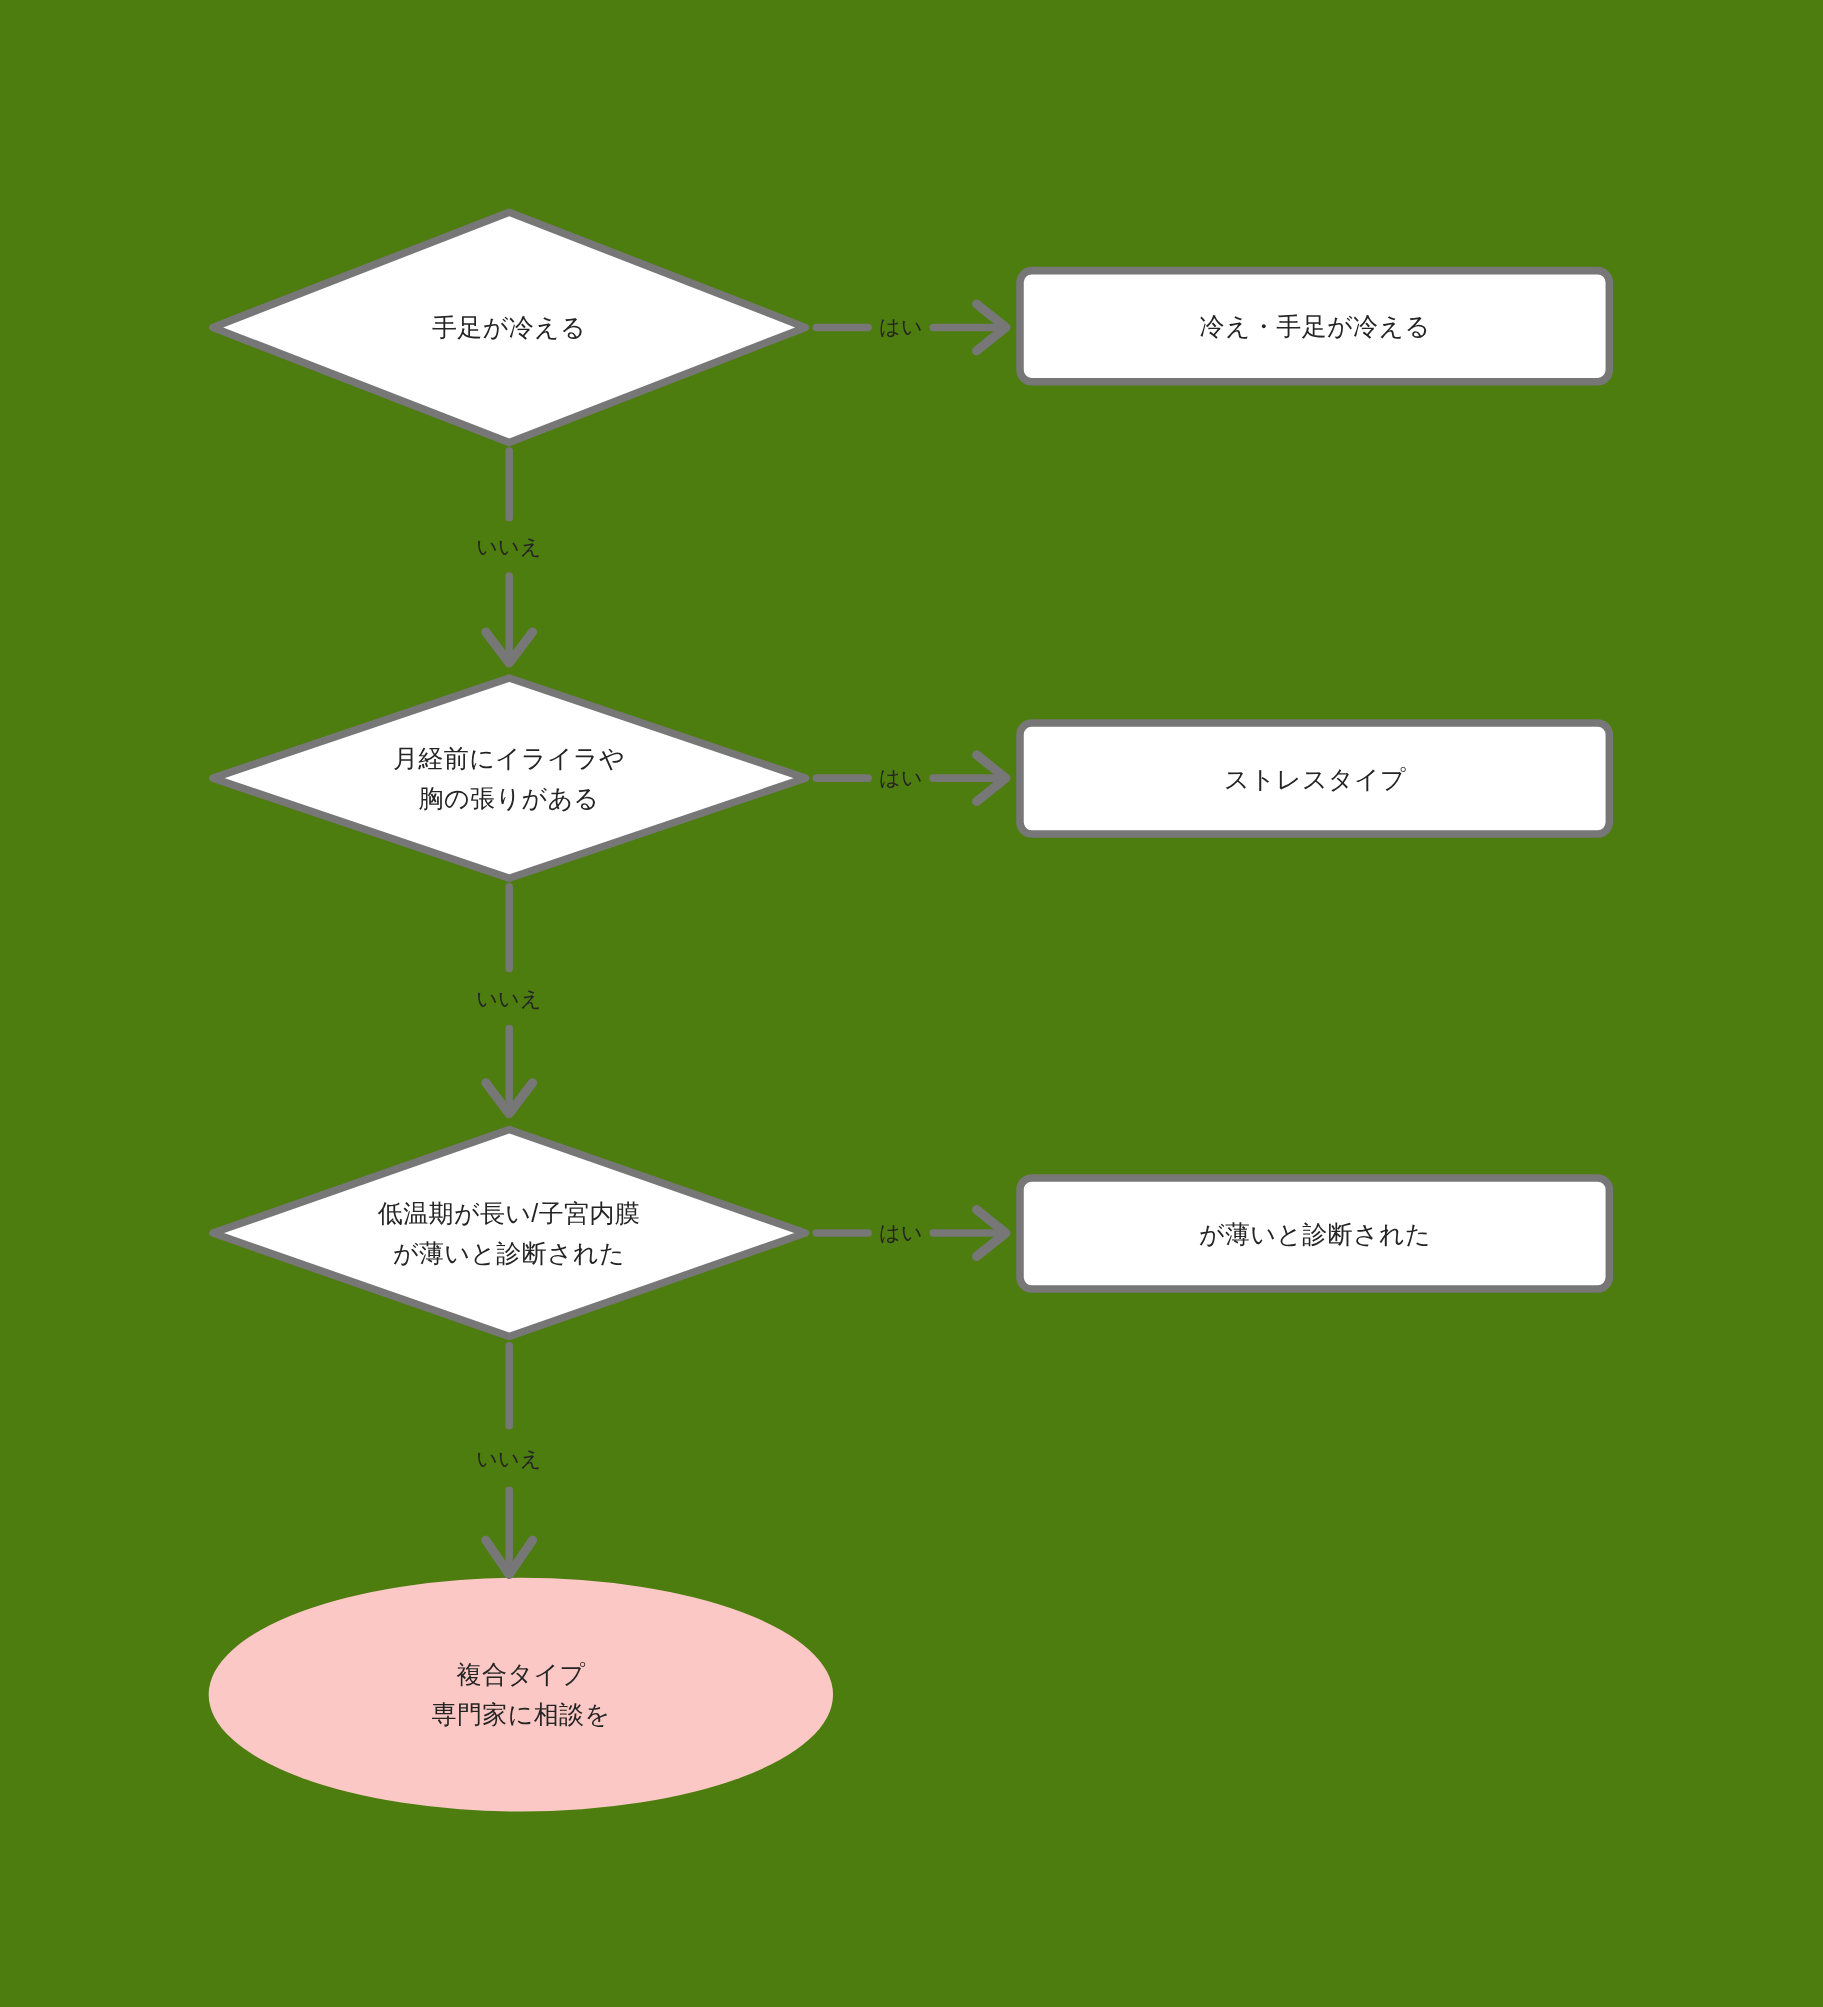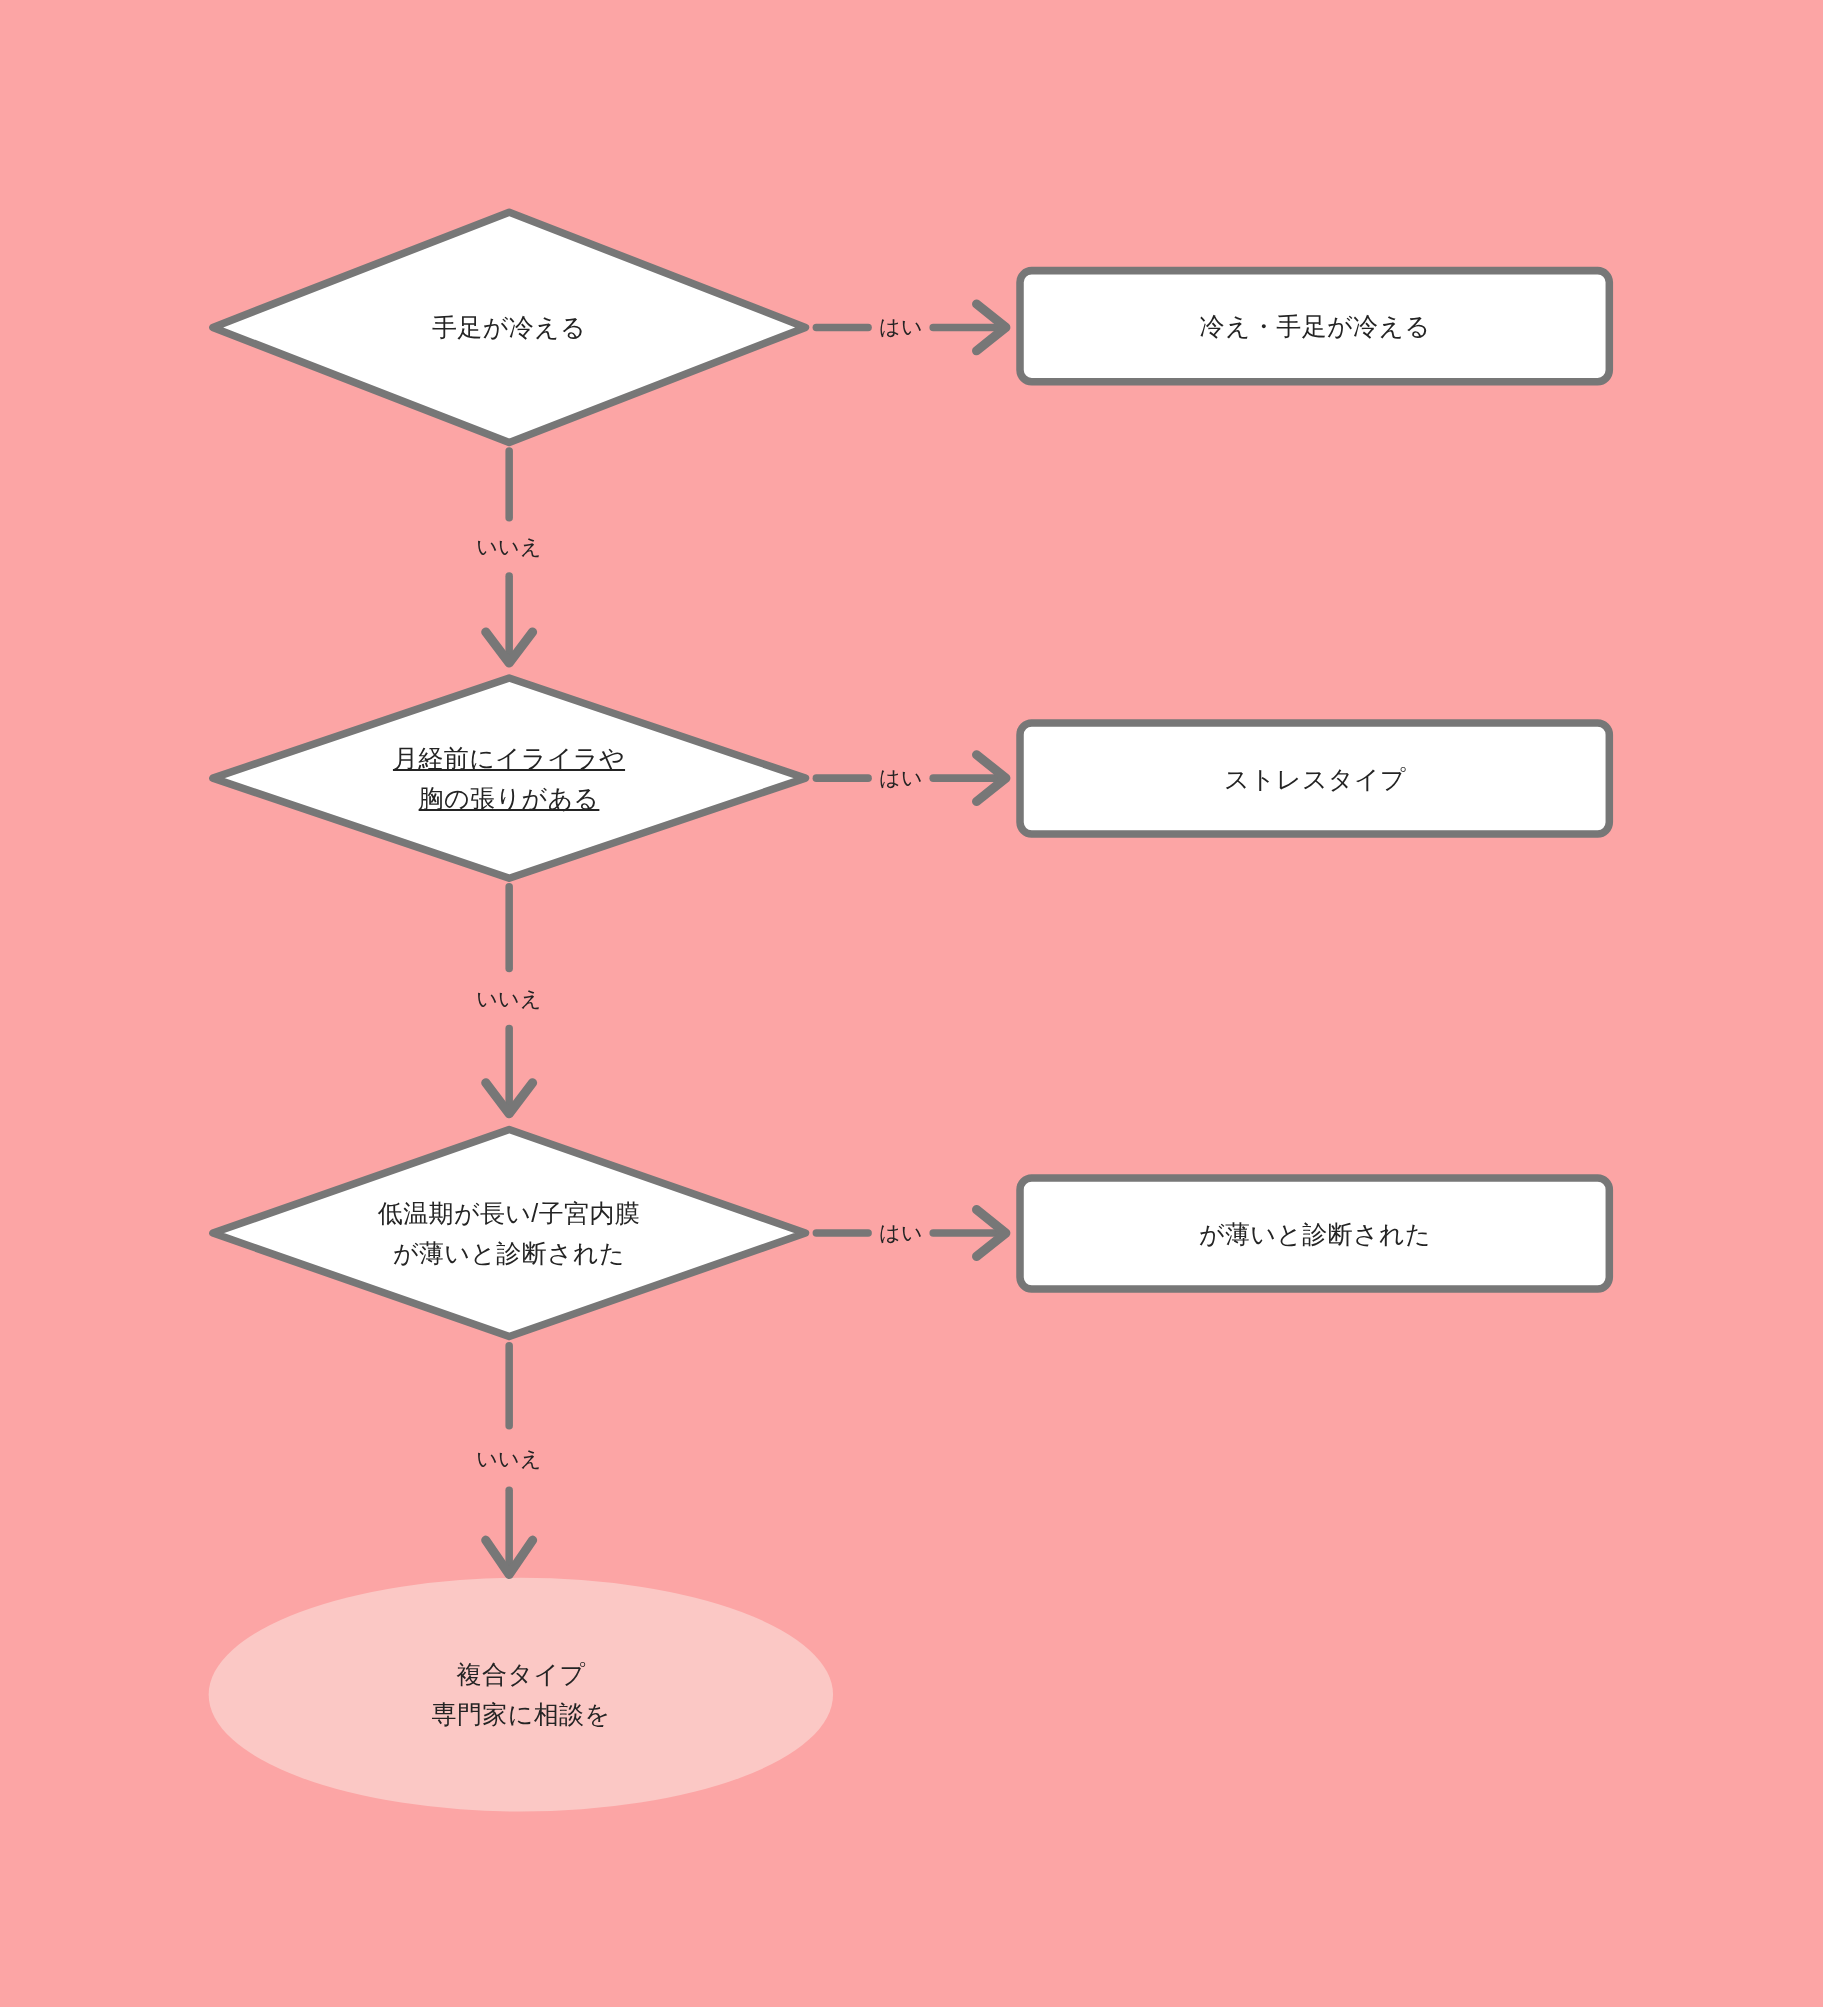--- a/index.html
+++ b/index.html
@@ -8,21 +8,21 @@
     padding: 0;
     background: #ffffff;
   }
   body {
     font-family: "Liberation Sans", "DejaVu Sans", sans-serif;
   }
   #canvas {
     position: relative;
     width: 1823px;
     height: 2007px;
-    background: #fca5a5;
+    background: #4d7c0f;
     overflow: hidden;
   }
   #flow-svg {
     position: absolute;
     left: 0;
     top: 0;
     width: 1823px;
     height: 2007px;
     display: block;
   }
@@ -132,21 +132,21 @@
       <line class="conn" x1="610" y1="1785" x2="610" y2="1882"></line>
       <polyline class="arrow-head" points="582,1845 610,1886 638,1845"></polyline>
     </g>
 
   </svg>
 
   <div class="node-text" style="left:509px; top:327px;">手足が冷える</div>
 
   <div class="node-text" style="left:1315px; top:326px;">冷え・手足が冷える</div>
 
-  <div class="node-text" style="left:509px; top:778px;text-decoration:underline;">月経前にイライラや
+  <div class="node-text" style="left:509px; top:778px;">月経前にイライラや
 胸の張りがある</div>
 
   <div class="node-text" style="left:1315px; top:779px;">ストレスタイプ</div>
 
   <div class="node-text" style="left:509px; top:1213px;margin-top:20px;">低温期が長い/子宮内膜
 が薄いと診断された</div>
 
   <div class="node-text" style="left:1315px; top:1234px;">が薄いと診断された</div>
 
   <div class="node-text" style="left:521px; top:1695px;font-family:Liberation Serif, serif;">複合タイプ

